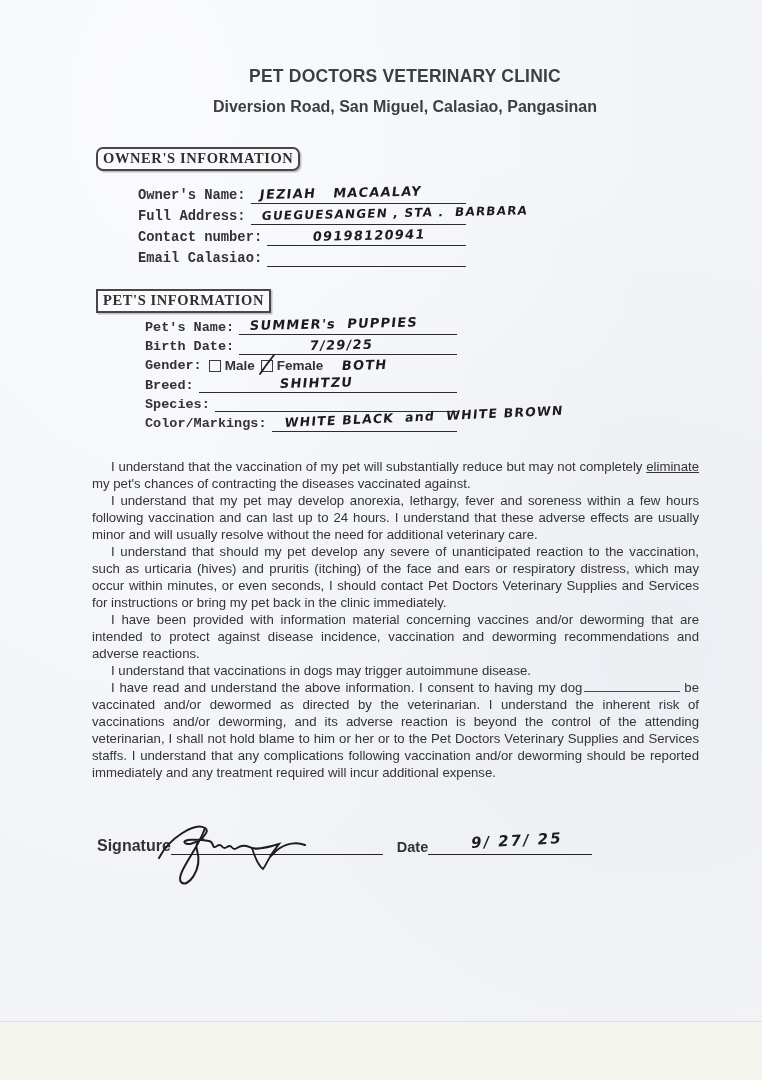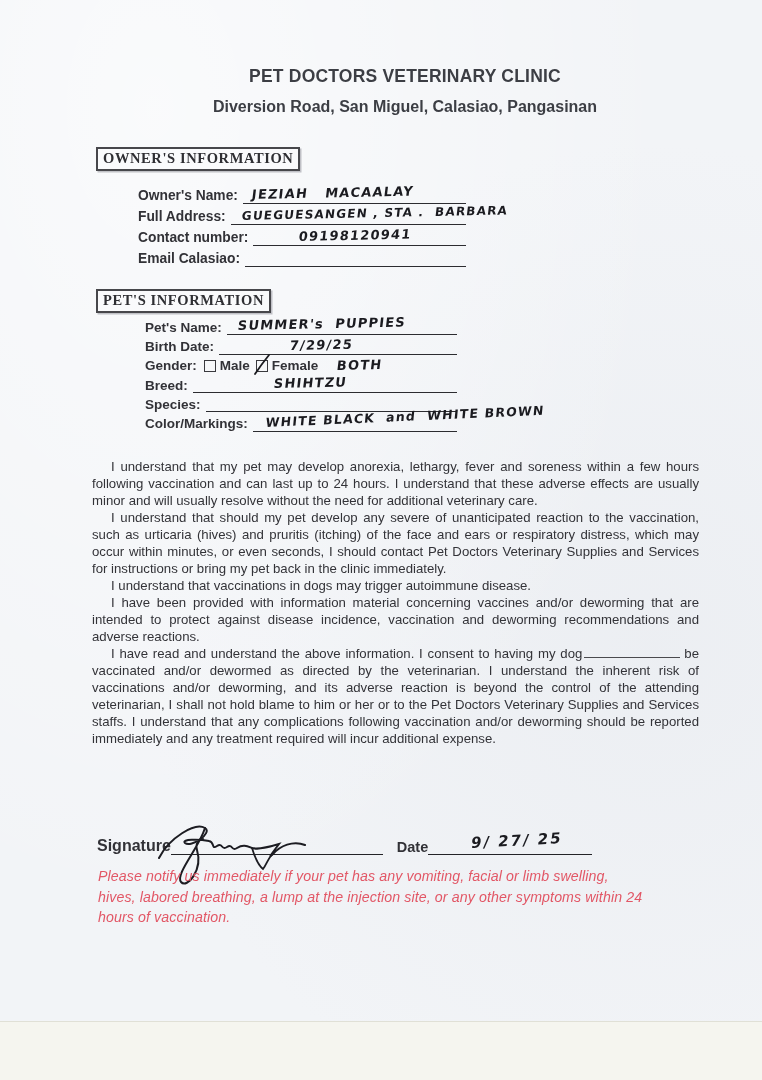--- a/index.html
+++ b/index.html
@@ -31,32 +31,32 @@
     padding-left:42px;font-size:16px;font-weight:bold;color:#3c3e44;
   }
   
   .section-box{
     position:absolute;left:96px;display:inline-block;
     font-family:"Liberation Serif",serif;font-weight:bold;font-size:14.5px;
     color:#2f2f33;letter-spacing:.6px;
     border:2px solid #47474b;box-shadow:1.5px 1.5px 0 rgba(90,90,100,.35);
     padding:1px 5px 2px 5px;background:rgba(255,255,255,.25);
   }
-  #owner-box{top:147px;}
+  #owner-box{top:147px;border-radius:7px;}
   #pet-box{top:289px;}
   
   .fields{position:absolute;}
   #owner-fields{left:138px;top:183px;width:328px;}
   #pet-fields{left:145px;top:316px;width:312px;}
   .frow{display:flex;align-items:flex-end;}
   #owner-fields .frow{height:21px;}
   #pet-fields .frow{height:19.3px;}
   .flabel{
     font-weight:bold;font-size:13.8px;color:#323237;
-    white-space:nowrap;padding-right:5px;line-height:1.15;
+    white-space:nowrap;padding-right:5px;line-height:1.15;font-family:Liberation Mono, monospace;
   }
   #pet-fields .flabel{font-size:13.5px;margin-top:16px;}
   .fline{
     flex:1;position:relative;align-self:stretch;
     border-bottom:1.6px solid #2c2c30;
   }
   .hw{
     font-family:"DejaVu Sans",sans-serif;
     color:#1b1b20;font-size:13px;white-space:pre;
     transform:rotate(-1.2deg) skewX(-8deg);transform-origin:left bottom;
@@ -179,38 +179,38 @@
     </div>
     <div class="frow">
       <span class="flabel">Color/Markings:</span>
       <span class="fline">
           <span class="hw" style="left:12px;font-size:12.5px;transform:rotate(-2.5deg) skewX(-8deg);">WHITE BLACK  and  WHITE BROWN</span>
         </span>
     </div>
   </div>
 
   <div class="consent">
+    <p><span>I understand that the vaccination of my pet will substantially reduce but may not completely </span><span class="u">eliminate</span><span> my pet's chances of contracting the diseases vaccinated against.</span></p>
     <p>I understand that my pet may develop anorexia, lethargy, fever and soreness within a few hours following vaccination and can last up to 24 hours. I understand that these adverse effects are usually minor and will usually resolve without the need for additional veterinary care.</p>
     <p>I understand that should my pet develop any severe of unanticipated reaction to the vaccination, such as urticaria (hives) and pruritis (itching) of the face and ears or respiratory distress, which may occur within minutes, or even seconds, I should contact Pet Doctors Veterinary Supplies and Services for instructions or bring my pet back in the clinic immediately.</p>
+    <p>I have been provided with information material concerning vaccines and/or deworming that are intended to protect against disease incidence, vaccination and deworming recommendations and adverse reactions.</p>
     <p>I understand that vaccinations in dogs may trigger autoimmune disease.</p>
-    <p>I have been provided with information material concerning vaccines and/or deworming that are intended to protect against disease incidence, vaccination and deworming recommendations and adverse reactions.</p>
     <p><span>I have read and understand the above information. I consent to having my dog</span><span class="inline-blank"></span><span>be vaccinated and/or dewormed as directed by the veterinarian. I understand the inherent risk of vaccinations and/or deworming, and its adverse reaction is beyond the control of the attending veterinarian, I shall not hold blame to him or her or to the Pet Doctors Veterinary Supplies and Services staffs. I understand that any complications following vaccination and/or deworming should be reported immediately and any treatment required will incur additional expense.</span></p>
   </div>
 
   <div class="sig-row">
     <span class="sig-label">Signature</span>
     <span class="sig-line"></span>
     <span class="date-label">Date</span>
     <span class="date-line">
       <span class="hw date-hw">9/ 27/ 25</span>
     </span>
   </div>
 
   <svg class="signature-svg" width="168" height="80" viewBox="0 0 168 80">
     <path d="M4,46 C14,26 40,10 50,16 C58,21 36,36 30,31 C26,27 44,27 54,29 C60,30 56,38 62,34 C68,30 66,39 72,35 C78,31 76,40 82,36 C88,32 92,34 97,36 C104,38 114,35 124,32 C118,40 112,48 118,42 C125,34 138,28 150,33" stroke="#1c1c22" stroke-width="2" fill="none" stroke-linecap="round"></path>
     <path d="M50,16 C44,36 20,62 26,70 C32,77 48,58 42,38 C40,31 44,28 48,27" stroke="#1c1c22" stroke-width="2" fill="none" stroke-linecap="round"></path>
     <path d="M97,36 C100,46 104,54 108,57 C112,52 114,44 118,42" stroke="#1c1c22" stroke-width="1.8" fill="none" stroke-linecap="round"></path>
   </svg>
 
-  <div class="notice" style="color: rgb(226, 87, 102);">Please notify us immediately if your pet has any vomiting, facial or limb swelling, hives, labored breathing, a lump at the injection site, or any other symptoms within 24 hours of vaccination.</div>
 
   <div class="page-edge"></div>
 </div>
 
 </body></html>

